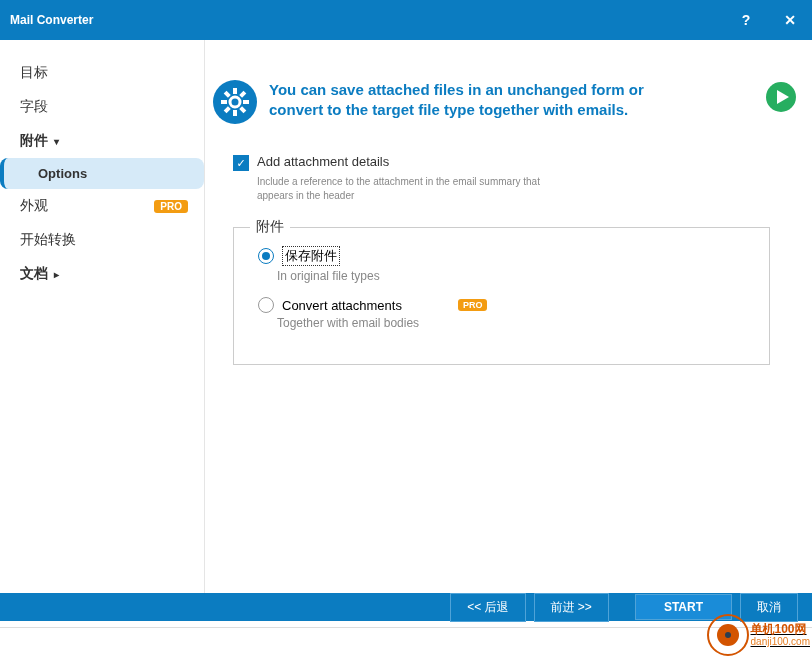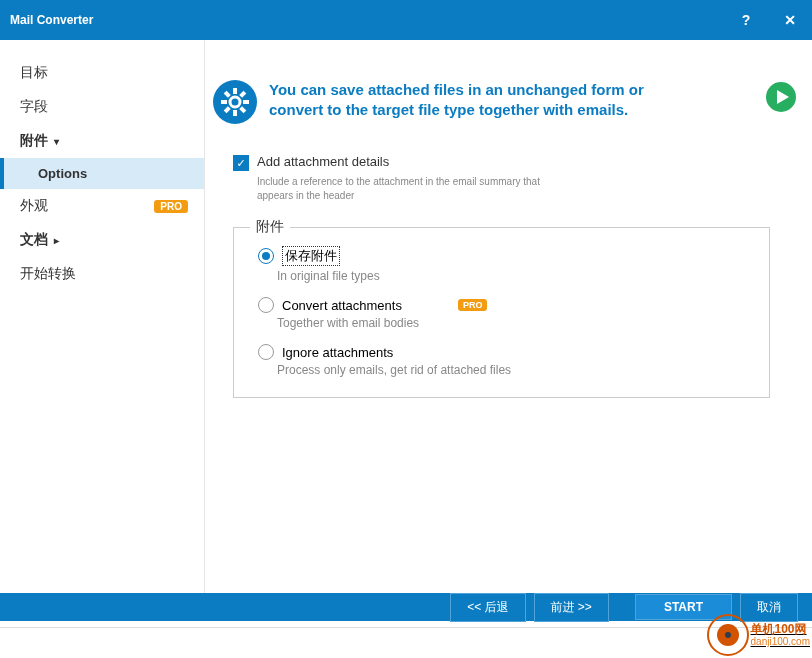--- a/index.html
+++ b/index.html
@@ -54,20 +54,21 @@
 .side-item.bold { font-weight: bold; }
 .side-item .arrow {
   font-size: 10px;
   margin-left: 6px;
 }
 .side-sub {
   padding: 8px 8px 8px 50px;
   font-size: 13px;
   color: #333;
   cursor: pointer;
+  border-radius: 8px;
 }
 .side-sub.selected {
   background: #d6eaf8;
   font-weight: bold;
   border-left: 4px solid #0b7cc1;
   padding-left: 34px;
 }
 .pro-badge {
   background: #f39c12;
   color: #fff;
@@ -267,27 +268,27 @@
       </div>
     <div class="side-item bold">
       <span>附件</span>
       <span class="arrow">▾</span>
     </div>
     <div class="side-sub selected"><span>Options</span></div>
     <div class="side-item">
       <span>外观</span>
       <span class="pro-badge">PRO</span>
     </div>
+    <div class="side-item">
+        <span>开始转换</span>
+      </div>
     <div class="side-item bold">
       <span>文档</span>
       <span class="arrow">▸</span>
     </div>
-    <div class="side-item">
-        <span>开始转换</span>
-      </div>
   </div>
 
   <div class="content">
     <div class="header-row">
       <div class="gear-circle">
         <svg width="44" height="44" viewBox="0 0 44 44">
           <circle cx="22" cy="22" r="22" fill="#0b7cc1"></circle>
           <g fill="#fff" transform="translate(22,22)">
             <circle r="5" fill="#0b7cc1" stroke="#fff" stroke-width="3"></circle>
             <g>
@@ -336,27 +337,20 @@
 
       <div class="radio-opt">
         <div class="radio-row">
           <div class="radio-outer"></div>
           <span class="radio-label">Convert attachments</span>
           <span class="pro-small">PRO</span>
         </div>
         <div class="radio-desc">Together with email bodies</div>
       </div>
 
-      <div class="radio-opt" style="margin-bottom:0">
-        <div class="radio-row">
-          <div class="radio-outer"></div>
-          <span class="radio-label">Ignore attachments</span>
-        </div>
-        <div class="radio-desc">Process only emails, get rid of attached files</div>
-      </div>
     </div>
   </div>
 </div>
 
 <div class="footer">
   <button class="btn">&lt;&lt;  后退</button>
   <button class="btn">前进  &gt;&gt;</button>
   <button class="btn primary" style="margin-left:18px">START</button>
   <button class="btn">取消</button>
 </div>

